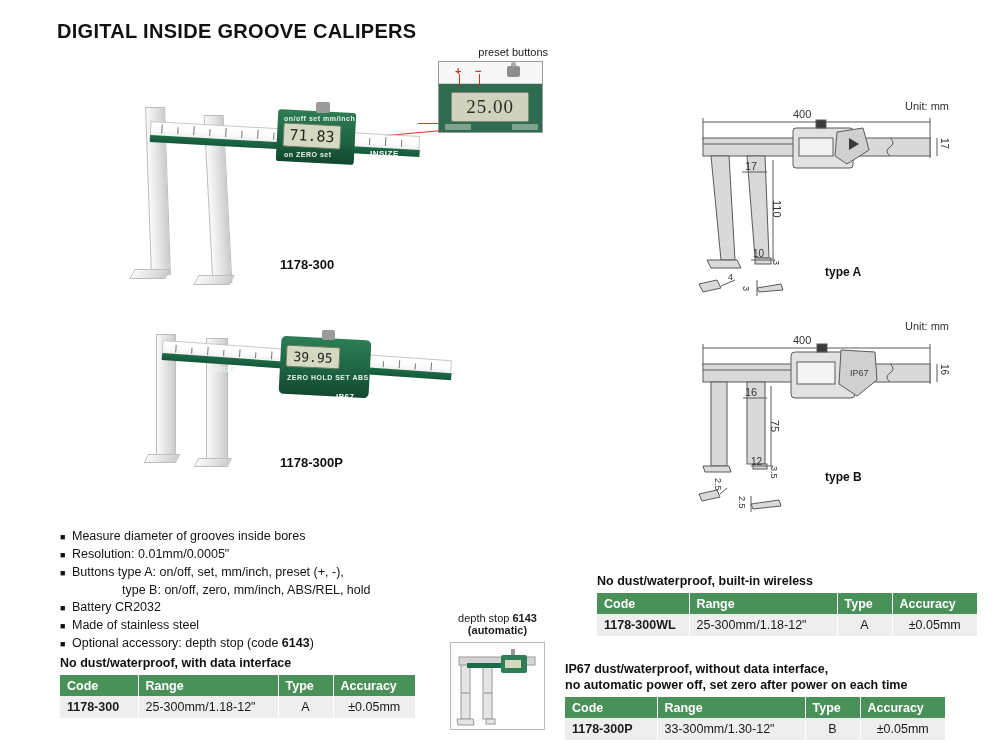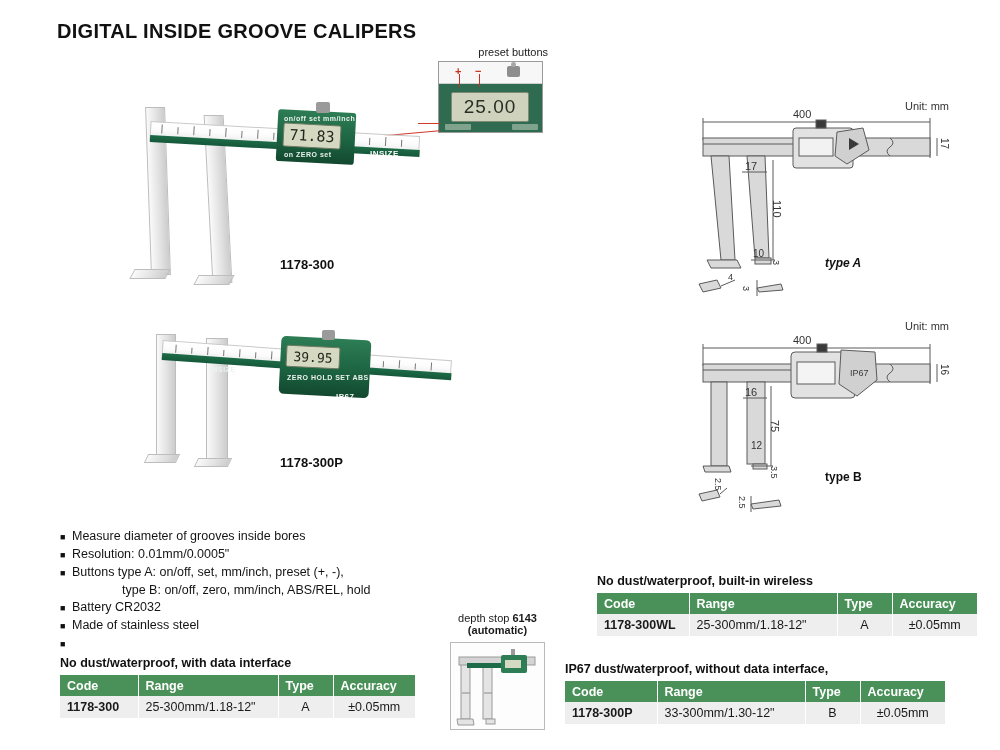--- a/index.html
+++ b/index.html
@@ -37,21 +37,21 @@
   }
   .pc-plus { left: 16px; } .pc-minus { left: 36px; }
   .pc-arrow { position: absolute; top: 12px; width: 1px; height: 13px; background: #c83020; }
   .pc-knob { position:absolute; right: 22px; top: 4px; width: 13px; height: 11px; background: #8d8d8d; border-radius: 2px; }
   .pc-knob:after{ content:""; position:absolute; left:4px; top:-4px; width:5px; height:5px; background:#a8a8a8; border-radius:50%; }
   .pc-lcd {
     position:absolute; left: 12px; top: 30px; width: 78px; height: 30px;
     background: #cfd3bd; border: 1px solid #7e8a72; border-radius: 2px;
     display:flex; align-items:center; justify-content:center;
   }
-  .pc-lcd-val { font-family:Liberation Sans, sans-serif; font-size: 19px; color:#2a2f26; letter-spacing:1px; }
+  .pc-lcd-val { font-family:Liberation Serif, serif; font-size: 19px; color:#2a2f26; letter-spacing:1px; }
   .pc-btnrow { position:absolute; left:6px; bottom:2px; width:93px; display:flex; justify-content:space-between; }
   .pc-btn { width:26px; height:6px; background:#7fa38c; border-radius:1px; }
   .callout-line { position:absolute; background:#d0382a; height:1px; transform-origin: left center; }
 
   
   .photo { position: absolute; }
   .photo-caption {
     position:absolute; font-size: 13px; font-weight: bold; color:#111;
   }
 
@@ -270,21 +270,21 @@
         <polygon points="152,32 178,28 184,50 162,64 150,56" fill="#d0d0d0"></polygon>
         <polygon points="164,38 174,44 164,50" fill="#3a3a3a" stroke="none"></polygon>
       </g>
     </svg>
     <div class="abs" style="left:108px; top:8px; font-size:11px; color:#333;">400</div>
     <div class="abs" style="left:254px; top:38px; font-size:10px; color:#333; writing-mode: vertical-rl;">17</div>
     <div class="abs" style="left:60px; top:60px; font-size:11px; color:#333;">17</div>
     <div class="abs" style="left:86px; top:100px; font-size:11px; color:#333; writing-mode: vertical-rl;">110</div>
     <div class="abs" style="left:68px; top:148px; font-size:10px; color:#333;">10</div>
     <div class="abs" style="left:86px; top:160px; font-size:9px; color:#333; writing-mode: vertical-rl;">3</div>
-    <div class="type-label" style="left:140px; top:156px;font-style:italic;">type A</div>
+    <div class="type-label" style="left:140px; top:165px;">type A</div>
     
     <svg width="120" height="32" style="position:absolute; left:10px; top:172px;">
       <g stroke="#5a5a5a" fill="#d9d9d9" stroke-width="1">
         <polygon points="4,12 22,8 26,16 8,20"></polygon>
         <line x1="26" y1="14" x2="40" y2="8"></line>
         <polygon points="62,16 86,12 88,18 64,20"></polygon>
         <line x1="62" y1="8" x2="62" y2="24" fill="none"></line>
       </g>
     </svg>
     <div class="abs" style="left:43px; top:172px; font-size:9px; color:#333;">4</div>
@@ -316,21 +316,21 @@
         <rect x="112" y="42" width="38" height="22" fill="#f4f4f4"></rect>
         <rect x="132" y="24" width="10" height="8" fill="#3a3a3a"></rect>
         <polygon points="156,30 190,32 192,60 172,76 154,64" fill="#d0d0d0"></polygon>
         <text x="165" y="56" font-size="9" font-family="Liberation Sans" fill="#3a3a3a" stroke="none">IP67</text>
       </g>
     </svg>
     <div class="abs" style="left:108px; top:14px; font-size:11px; color:#333;">400</div>
     <div class="abs" style="left:254px; top:44px; font-size:10px; color:#333; writing-mode: vertical-rl;">16</div>
     <div class="abs" style="left:60px; top:66px; font-size:11px; color:#333;">16</div>
     <div class="abs" style="left:84px; top:100px; font-size:11px; color:#333; writing-mode: vertical-rl;">75</div>
-    <div class="abs" style="left:66px; top:120px; font-size:10px; color:#333;">12</div>
+    <div class="abs" style="left:66px; top:136px; font-size:10px; color:#333;">12</div>
     <div class="abs" style="left:84px; top:146px; font-size:9px; color:#333; writing-mode: vertical-rl;">3.5</div>
     <div class="type-label" style="left:140px; top:150px;">type B</div>
     <svg width="120" height="38" style="position:absolute; left:8px; top:158px;">
       <g stroke="#5a5a5a" fill="#d9d9d9" stroke-width="1">
         <polygon points="6,16 24,12 27,19 9,23"></polygon>
         <line x1="27" y1="16" x2="34" y2="10" fill="none"></line>
         <polygon points="58,26 86,22 88,28 60,31"></polygon>
         <line x1="58" y1="18" x2="58" y2="34" fill="none"></line>
       </g>
     </svg>
@@ -355,20 +355,21 @@
     <div class="feat-row">
       <span class="feat-bullet">■</span>
       <span>Battery CR2032</span>
     </div>
     <div class="feat-row">
       <span class="feat-bullet">■</span>
       <span>Made of stainless steel</span>
     </div>
     <div class="feat-row">
       <span class="feat-bullet">■</span>
+      <span><span>Optional accessory: depth stop (code </span><b>6143</b><span>)</span></span>
     </div>
   </div>
 
   <div class="depth-callout">
     <div class="depth-t1"><span>depth stop </span><b>6143</b></div>
     <div class="depth-t2">(automatic)</div>
     <div class="depth-box">
       <svg width="93" height="86">
         <g stroke="#9a9a9a" fill="#e4e4e4" stroke-width="1">
           <rect x="10" y="18" width="9" height="58"></rect>
@@ -428,20 +429,21 @@
           <td>25-300mm/1.18-12"</td>
           <td class="c-type">A</td>
           <td class="c-acc">±0.05mm</td>
         </tr>
       </tbody>
     </table>
   </div>
 
   <div class="spec-block" style="left:565px; top:661px;">
     <div class="spec-title">IP67 dust/waterproof, without data interface,</div>
+    <div class="spec-title">no automatic power off, set zero after power on each time</div>
     <table class="spec">
       <thead>
         <tr>
           <th style="background:#4a9159; width:92px;">Code</th>
           <th style="background:#4a9159; width:148px;">Range</th>
           <th class="h-type" style="background:#4a9159; width:55px;">Type</th>
           <th class="h-acc" style="background:#4a9159; width:85px;">Accuracy</th>
         </tr>
       </thead>
       <tbody>

